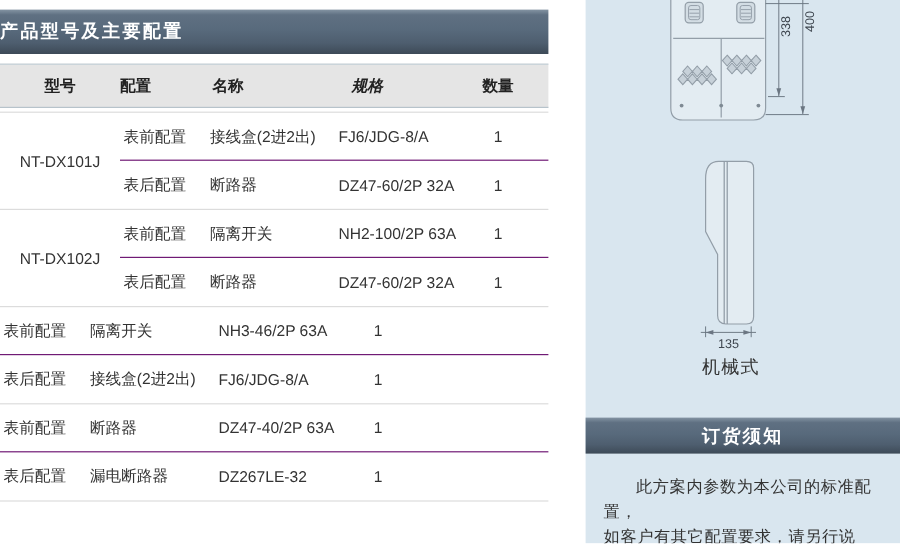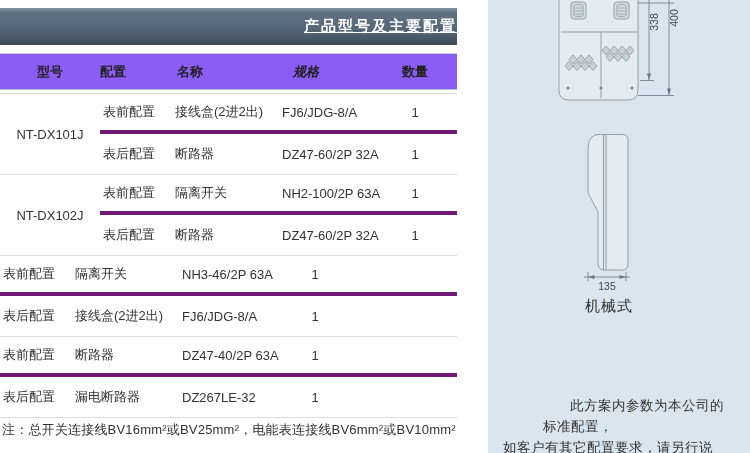--- a/index.html
+++ b/index.html
@@ -9,45 +9,45 @@
     width: 750px; height: 453px;
     background: #ffffff;
     font-family: "Liberation Sans", "DejaVu Sans", sans-serif;
     overflow: hidden;
   }
   
   .left { position:absolute; left:0; top:0; width:457px; height:453px; }
   .title-bar {
     position:absolute; top:8px; left:0; width:457px; height:37px;
     background: linear-gradient(180deg,#8494a3 0%,#5f7082 12%,#586a7c 45%,#4e5e6f 75%,#3d4a57 100%);
-    display:flex; align-items:center; justify-content:flex-end;
-    color:#ffffff; font-size:15px; font-weight:bold; letter-spacing:2px;text-decoration:underline;
+    display:flex; align-items:center; justify-content:flex-start;
+    color:#ffffff; font-size:15px; font-weight:bold; letter-spacing:2px;
   }
   .thead {
     position:absolute; top:53px; left:0; width:457px; height:37px;
-    background:#8b5cf6;
+    background:#e5e5e5;
     border-top:1px solid #c4d0d8; border-bottom:1px solid #b7c3cb;
     display:flex; align-items:center;
     font-size:13px; font-weight:bold; color:#222;
   }
   .hc-model { width:100px; text-align:center; }
   .hc-config { width:75px; padding-left:0; }
   .hc-name { width:107px; padding-left:2px; }
   .hc-spec { width:108px; padding-left:11px;font-style:italic; }
   .hc-qty { width:50px; text-align:center; }
   .tbody { position:absolute; top:93px; left:0; width:457px; }
   .group { display:flex; border-top:1px solid #dcdcdc; }
   .group:last-child { border-bottom:1px solid #dcdcdc; }
   .model-cell {
     width:100px; display:flex; align-items:center; justify-content:center;
     font-size:13px; color:#333;
   }
   .rows { flex:1; display:flex; flex-direction:column; }
   .row { height:40px; display:flex; align-items:center; font-size:13px; color:#333; }
-  .row:first-child { border-bottom:4px solid #701a75; }
+  .row:first-child { border-bottom:1px solid #701a75; }
   .c-config { width:75px; padding-left:3px; }
   .c-name { width:107px; }
   .c-spec { width:108px; }
   .c-qty { width:50px; text-align:center; }
   .footnote {
     position:absolute; top:421px; left:2px; width:454px;
     font-size:13px; color:#333; letter-spacing:0.2px;
   }
   
   .right {
@@ -59,21 +59,21 @@
   .notice-bar {
     position:absolute; top:348px; left:0; width:262px; height:30px;
     background: linear-gradient(180deg,#8494a3 0%,#5f7082 14%,#586a7c 45%,#4e5e6f 75%,#3d4a57 100%);
     display:flex; align-items:center; justify-content:center;
     color:#ffffff; font-size:15px; font-weight:bold; letter-spacing:2px;
   }
   .notice-text {
     position:absolute; top:395px; left:15px; width:233px;
     font-size:13.5px; color:#333; line-height:21px; letter-spacing:0.5px;
   }
-  .notice-text .line-indent { text-indent:2em;margin-left:40px; }
+  .notice-text .line-indent { text-indent:2em; }
 </style>
 </head>
 <body>
 
 <div class="page">
 
   <div class="left">
     <div class="title-bar">
       <span>产品型号及主要配置</span>
     </div>
@@ -145,21 +145,20 @@
             </div>
             <div class="row">
               <div class="c-config">表后配置</div>
               <div class="c-name">漏电断路器</div>
               <div class="c-spec">DZ267LE-32</div>
               <div class="c-qty">1</div>
             </div>
           </div>
         </div>
       </div>
-    <div class="footnote">注：总开关连接线BV16mm²或BV25mm²，电能表连接线BV6mm²或BV10mm²</div>
   </div>
 
   <div class="right">
     <svg class="drawing" viewBox="0 0 262 340">
 
       <g stroke="#939ea8" fill="none" stroke-width="1">
 
         <path d="M71,-6 L71,90 Q71,100 81,100 L140,100 Q150,100 150,90 L150,-6" fill="#e3ecf2"></path>
 
         <g>
@@ -211,19 +210,22 @@
           <path d="M138,272 V281"></path>
           <path d="M96,277 H142"></path>
           <polygon points="100,277 106.5,275 106.5,279" fill="#6b7682" stroke="none"></polygon>
           <polygon points="138,277 131.5,275 131.5,279" fill="#6b7682" stroke="none"></polygon>
         </g>
         <text x="119" y="290" text-anchor="middle" font-size="10.5" fill="#3f4750" stroke="none">135</text>
         <text x="121" y="311" text-anchor="middle" font-size="15" letter-spacing="1" fill="#333" stroke="none">机械式</text>
       </g>
     </svg>
 
+    <div class="notice-bar">
+      <span>订货须知</span>
+    </div>
     <div class="notice-text">
       <div class="line-indent">此方案内参数为本公司的标准配置，</div>
       <div>如客户有其它配置要求，请另行说明。</div>
     </div>
   </div>
 
 </div>
 
 </body></html>

